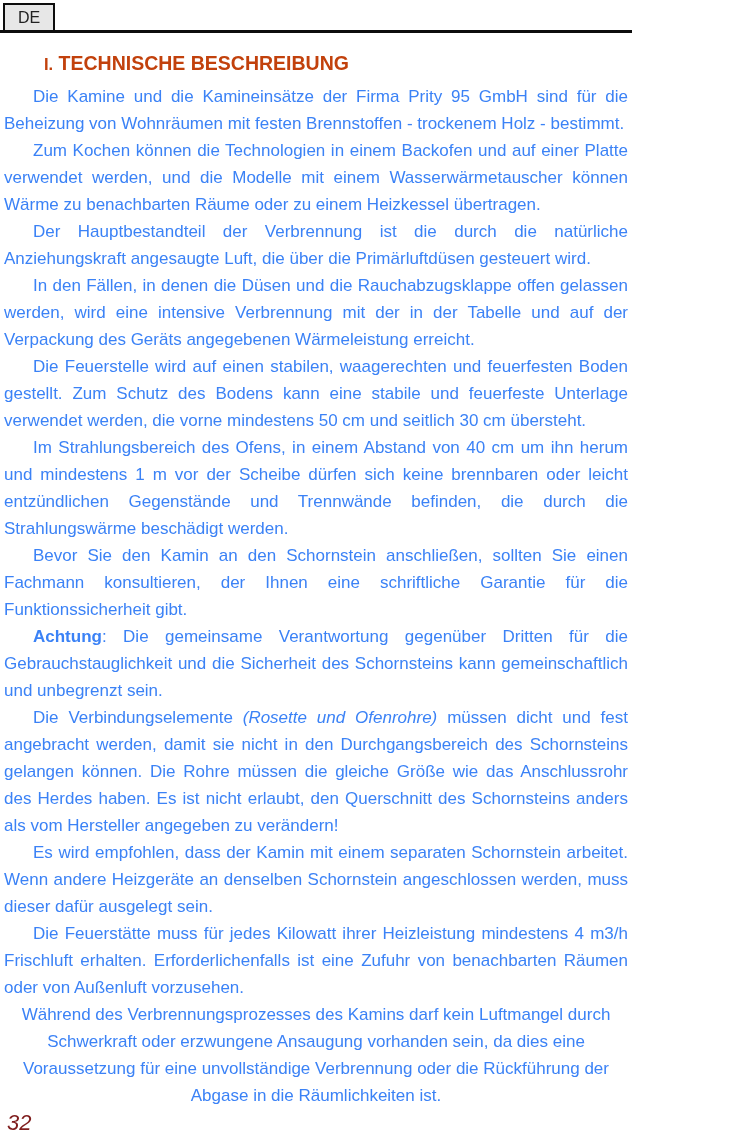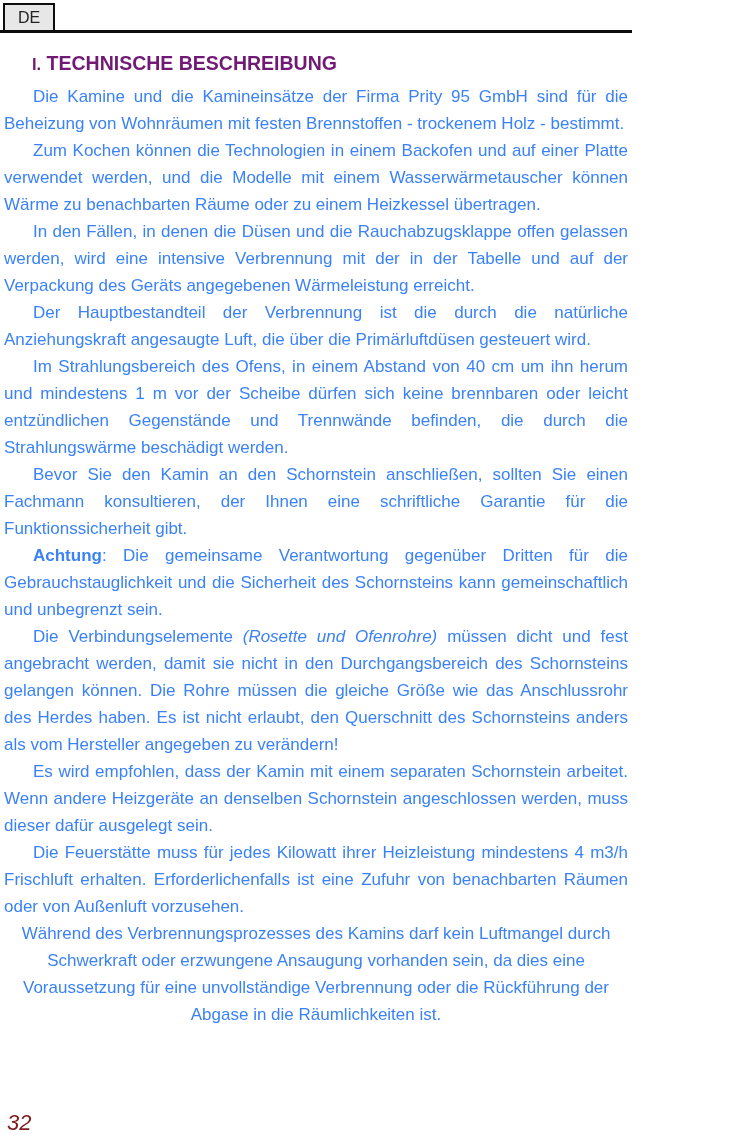--- a/index.html
+++ b/index.html
@@ -41,22 +41,22 @@
     font-size: 16px;
     color: #222;
   }
   
   .doc {
     padding: 9px 4px 0 4px;
   }
   .sec-heading {
     font-size: 19.5px;
     font-weight: bold;
-    color: #701a75;
-    margin: 8px 0 5px 28px;
+    color: #c2410c;
+    margin: 8px 0 5px 40px;
     line-height: 27px;
   }
   .sec-heading .numeral {
     font-size: 16.5px;
   }
   p.para {
     margin: 0;
     font-size: 17px;
     line-height: 27px;
     text-align: justify;
@@ -84,25 +84,26 @@
 
   <div class="doc">
 
     <h2 class="sec-heading"><span class="numeral">I.</span> <span>TECHNISCHE BESCHREIBUNG</span></h2>
 
     <p class="para indent"><span>Die Kamine und die Kamineinsätze der Firma Prity 95 GmbH sind für die Beheizung von Wohnräumen mit festen Brennstoffen - trockenem Holz - bestimmt.</span></p>
 
 
     <p class="para indent"><span>Zum Kochen können die Technologien in einem Backofen und auf einer Platte verwendet werden, und die Modelle mit einem Wasserwärmetauscher können Wärme zu benachbarten Räume oder zu einem Heizkessel übertragen.</span></p>
 
+    <p class="para indent"><span>Der Hauptbestandteil der Verbrennung ist die durch die natürliche Anziehungskraft angesaugte Luft, die über die Primärluftdüsen gesteuert wird.</span></p>
+
     <p class="para indent"><span>In den Fällen, in denen die Düsen und die Rauchabzugsklappe offen gelassen werden, wird eine intensive Verbrennung mit der in der Tabelle und auf der Verpackung des Geräts angegebenen Wärmeleistung erreicht.</span></p>
 
-    <p class="para indent"><span>Der Hauptbestandteil der Verbrennung ist die durch die natürliche Anziehungskraft angesaugte Luft, die über die Primärluftdüsen gesteuert wird.</span></p>
 
-
+    <p class="para indent"><span>Die Feuerstelle wird auf einen stabilen, waagerechten und feuerfesten Boden gestellt. Zum Schutz des Bodens kann eine stabile und feuerfeste Unterlage verwendet werden, die vorne mindestens 50 cm und seitlich 30 cm übersteht.</span></p>
 
     <p class="para indent"><span>Im Strahlungsbereich des Ofens, in einem Abstand von 40 cm um ihn herum und mindestens 1 m vor der Scheibe dürfen sich keine brennbaren oder leicht entzündlichen Gegenstände und Trennwände befinden, die durch die Strahlungswärme beschädigt werden.</span></p>
 
     <p class="para indent"><span>Bevor Sie den Kamin an den Schornstein anschließen, sollten Sie einen Fachmann konsultieren, der Ihnen eine schriftliche Garantie für die Funktionssicherheit gibt.</span></p>
 
     <p class="para indent"><b>Achtung</b><span>: Die gemeinsame Verantwortung gegenüber Dritten für die Gebrauchstauglichkeit und die Sicherheit des Schornsteins kann gemeinschaftlich und unbegrenzt sein.</span></p>
 
     <p class="para indent"><span>Die Verbindungselemente </span><i>(Rosette und Ofenrohre)</i><span> müssen dicht und fest angebracht werden, damit sie nicht in den Durchgangsbereich des Schornsteins gelangen können. Die Rohre müssen die gleiche Größe wie das Anschlussrohr des Herdes haben. Es ist nicht erlaubt, den Querschnitt des Schornsteins anders als vom Hersteller angegeben zu verändern!</span></p>
 
     <p class="para indent"><span>Es wird empfohlen, dass der Kamin mit einem separaten Schornstein arbeitet. Wenn andere Heizgeräte an denselben Schornstein angeschlossen werden, muss dieser dafür ausgelegt sein.</span></p>

